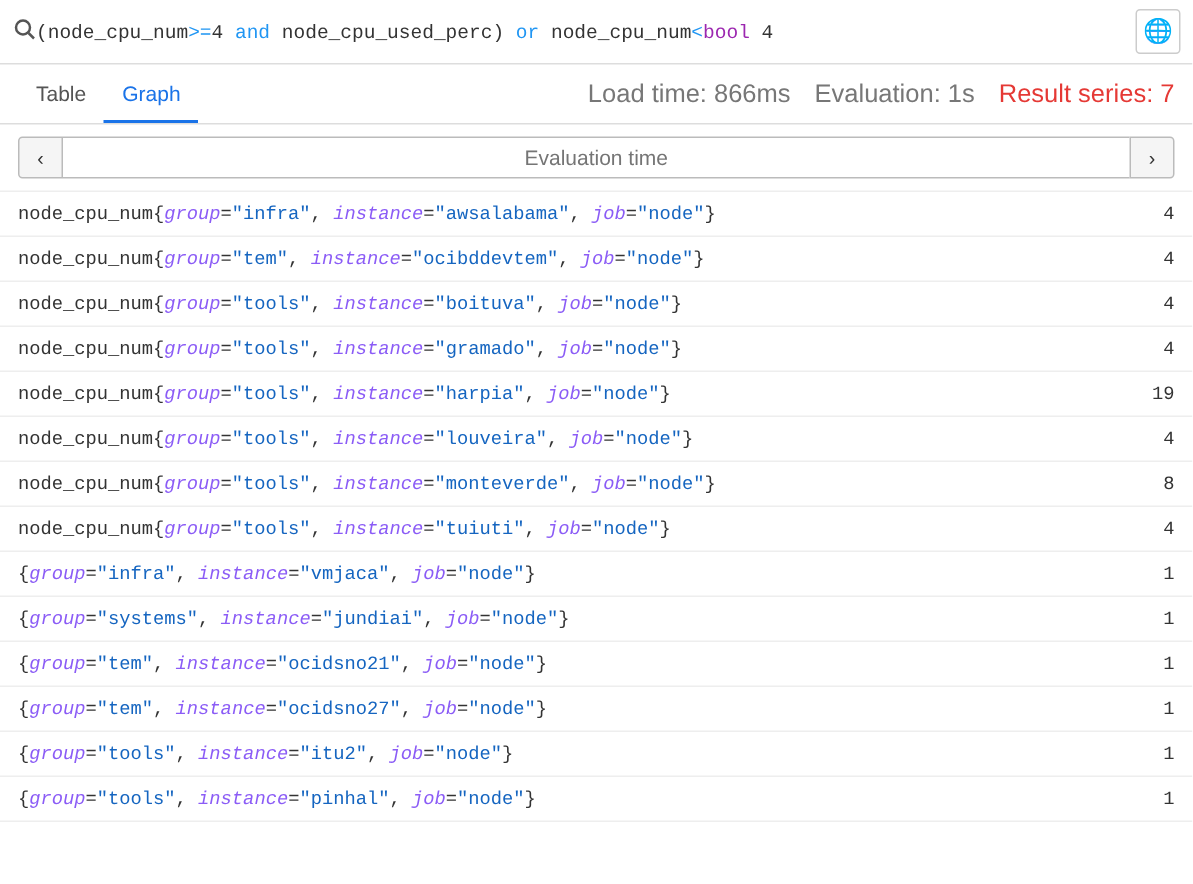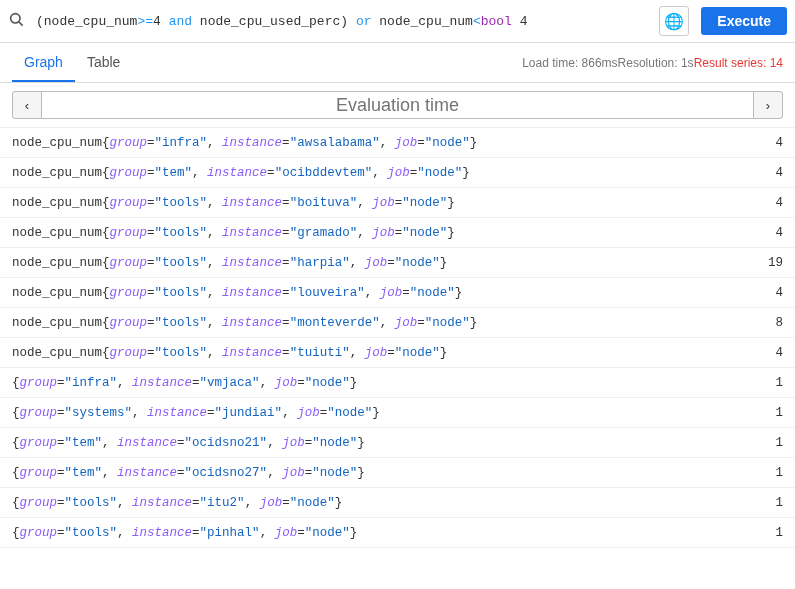--- a/index.html
+++ b/index.html
@@ -11,21 +11,21 @@
       min-height: 589px;
     }
 
     
     .search-bar {
       display: flex;
       align-items: center;
       background: #fff;
       border-bottom: 1px solid #ddd;
       padding: 6px 8px;
-      gap: 12px;
+      gap: 0;
     }
     .search-icon-wrap {
       color: #555;
       font-size: 16px;
     }
     .globe-btn {
       background: none;
       border: 1px solid #ccc;
       border-radius: 3px;
       width: 30px;
@@ -63,23 +63,24 @@
       color: #555;
       text-decoration: none;
       border-bottom: 2px solid transparent;
     }
     .tab.active {
       color: #1a73e8;
       border-bottom: 2px solid #1a73e8;
     }
     .meta-info {
       margin-left: auto;
-      font-size: 12px;
+      font-size: 17px;
       color: #777;
       display: flex;
+      gap: 16px;
     }
     .meta-info .result-series {
       color: #e53935;
     }
 
     
     .eval-bar {
       display: flex;
       align-items: center;
       padding: 8px 12px;
@@ -104,21 +105,21 @@
     .eval-nav-btn:last-child {
       border-radius: 0 3px 3px 0;
     }
     .eval-time-input {
       flex: 1;
       border: 1px solid #bbb;
       border-left: none;
       border-right: none;
       height: 28px;
       text-align: center;
-      font-size: 18px;
+      font-size: 14px;
       color: #999;
       outline: none;
     }
 
     
     .data-table {
       width: 100%;
     }
     .data-row {
       display: flex;
@@ -155,30 +156,29 @@
   <span class="search-icon-wrap">
     <svg width="16" height="16" viewBox="0 0 24 24" fill="none" stroke="#555" stroke-width="2.5">
       <circle cx="11" cy="11" r="7"></circle>
       <line x1="16.5" y1="16.5" x2="22" y2="22"></line>
     </svg>
   </span>
   <div class="query-text" style="flex:1; font-family:'Courier New',monospace; font-size:13px; color:#333;">
     <span style="color:#333;">(node_cpu_num</span><span style="color:#2196F3;">&gt;=</span><span style="color:#333;">4 </span><span style="color:#2196F3;">and</span><span style="color:#333;"> node_cpu_used_perc) </span><span style="color:#2196F3;">or</span><span style="color:#333;"> node_cpu_num</span><span style="color:#2196F3;">&lt;</span><span style="color:#9C27B0;">bool</span><span style="color:#333;"> 4</span>
   </div>
   <button class="globe-btn">🌐</button>
-  <button class="execute-btn">Execute</button>
 </div>
 
 <div class="tabs-row">
+  <a class="tab">Table</a>
   <a class="tab active">Graph</a>
-  <a class="tab">Table</a>
   <div class="meta-info">
     <span>Load time: 866ms</span>
-    <span>Resolution: 1s</span>
-    <span class="result-series">Result series: 14</span>
+    <span>Evaluation: 1s</span>
+    <span class="result-series">Result series: 7</span>
   </div>
 </div>
 
 <div class="eval-bar">
   <button class="eval-nav-btn">‹</button>
   <input class="eval-time-input" type="text" placeholder="Evaluation time" style="">
   <button class="eval-nav-btn">›</button>
 </div>
 
 <div class="data-table" id="data-table-container">

